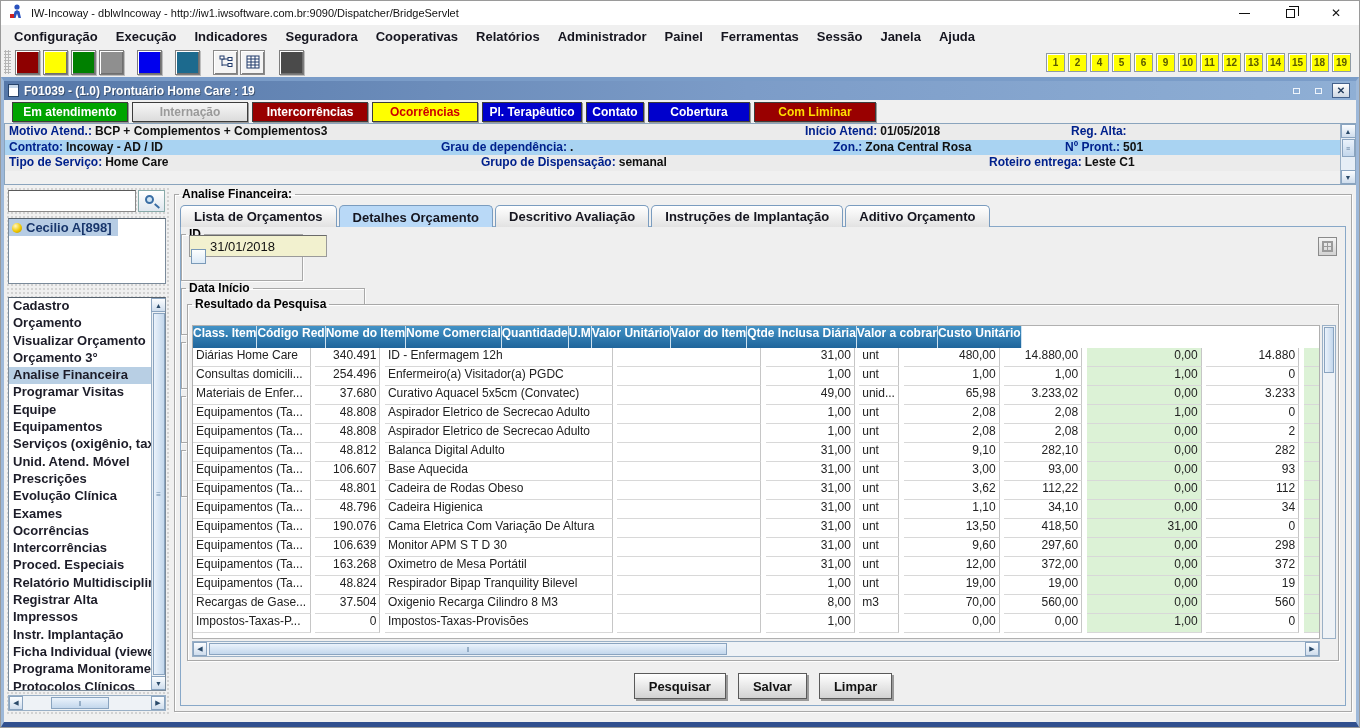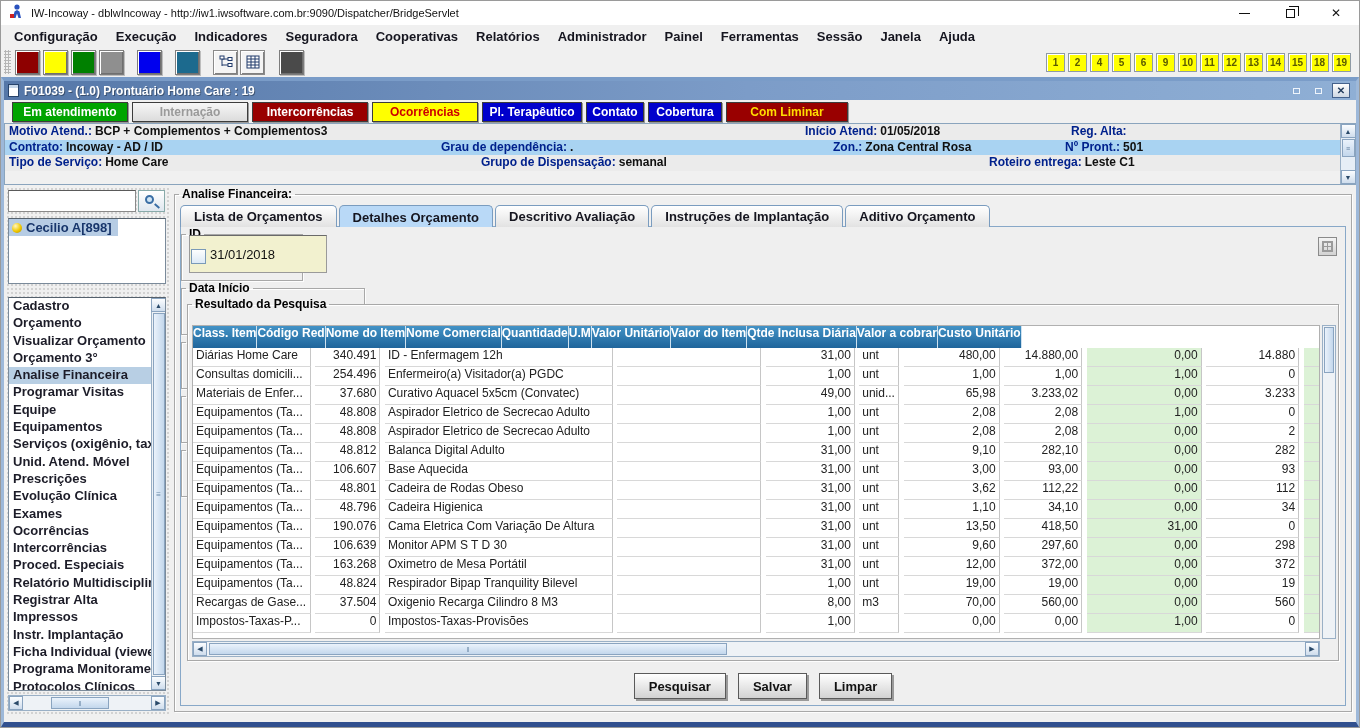--- a/index.html
+++ b/index.html
@@ -135,21 +135,21 @@
   .tabpanel { position:absolute; left:5px; right:5px; top:25px; bottom:5px;
               border:1px solid #88a8c8; background:#efefef; z-index:1; }
 
   
   .ffs { background:transparent; }
   .fs-id      { left:8px;   top:6px; width:122px; height:54px; }
   .fs-inicio  { left:138px; top:6px; width:184px; height:54px; }
   .fs-fim     { left:330px; top:6px; width:184px; height:54px; }
   .fs-total   { left:524px; top:6px; width:156px; height:54px; }
   .fs-detalhar{ left:690px; top:6px; width:152px; height:54px; }
-  .finput { position:absolute; left:8px; top:8px; height:38px; background:#f2f1cf;
+  .finput { position:absolute; left:8px; top:8px; height:22px; background:#f2f1cf;
             border:1px solid #9a9a9a; border-top-color:#6a6a6a; font:13px "Liberation Sans",sans-serif;
             padding:0 20px; color:#111; }
   .finput.idw { width:100px; } .finput.datew { width:138px; }
   .calbtn { position:absolute; right:8px; top:10px; width:19px; height:19px;
             background:linear-gradient(#f4f4f4,#d2d2d2); border:1px solid #8a8a8a;
             display:flex; align-items:center; justify-content:center; }
   .calglyph { width:11px; height:11px;
               background-image:repeating-linear-gradient(#9a9a9a 0 1px, transparent 1px 4px),
                                repeating-linear-gradient(90deg, #9a9a9a 0 1px, transparent 1px 4px);
               border:1px solid #9a9a9a; }
@@ -293,21 +293,21 @@
     </div>
 
     <div class="statusrow">
 
     <button class="statusbtn" style="background: rgb(0, 164, 0); color: rgb(255, 255, 255); width: 116px;">Em atendimento</button>
         <button class="statusbtn" style="background: linear-gradient(rgb(246, 246, 246), rgb(220, 220, 220)); color: rgb(154, 154, 154); width: 116px;">Internação</button>
         <button class="statusbtn" style="background: rgb(153, 0, 0); color: rgb(255, 255, 255); width: 116px;">Intercorrências</button>
         <button class="statusbtn" style="background: rgb(255, 255, 0); color: rgb(204, 0, 0); width: 106px;">Ocorrências</button>
         <button class="statusbtn" style="background: rgb(0, 0, 204); color: rgb(255, 255, 255); width: 100px;">Pl. Terapêutico</button>
         <button class="statusbtn" style="background: rgb(0, 0, 204); color: rgb(255, 255, 255); width: 58px;">Contato</button>
-        <button class="statusbtn" style="background: rgb(0, 0, 204); color: rgb(255, 255, 255); width: 74px;">Cobertura</button>
+        <button class="statusbtn" style="background: rgb(0, 0, 204); color: rgb(255, 255, 255); width: 102px;">Cobertura</button>
         <button class="statusbtn" style="background: rgb(153, 0, 0); color: rgb(255, 221, 0); width: 122px;">Com Liminar</button>
       </div>
 
     <div class="pheader">
       <div class="phrow b2">
 
       <span class="phf" style="left: 4px;"><span class="phl">Motivo Atend.:</span><span class="phv">BCP + Complementos + Complementos3</span></span>
           <span class="phf" style="left: 800px;"><span class="phl">Início Atend:</span><span class="phv">01/05/2018</span></span>
           <span class="phf" style="left: 1066px;"><span class="phl">Reg. Alta:</span><span class="phv"></span></span>
         </div>

